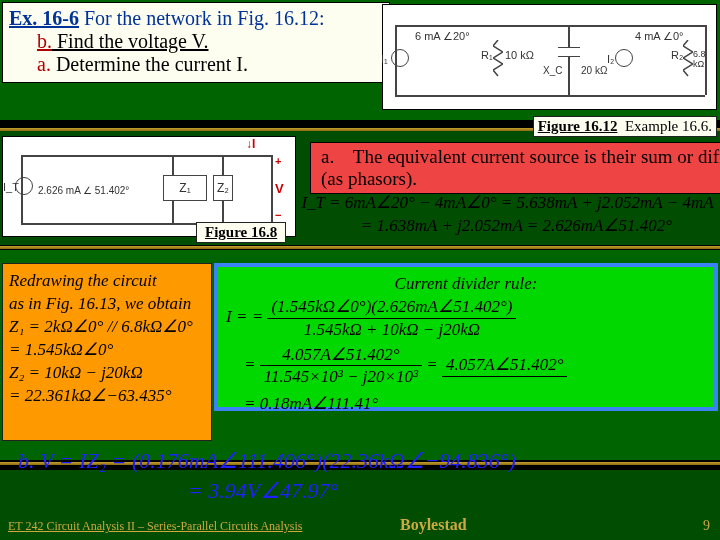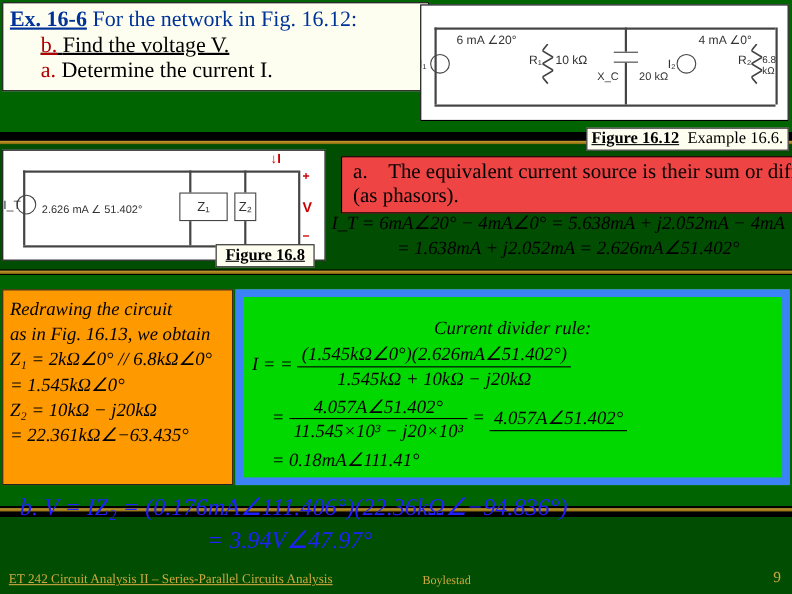--- a/index.html
+++ b/index.html
@@ -91,24 +91,24 @@
     padding: 6px 6px;
     font-family: "Times New Roman", serif;
     font-style: italic;
     font-size: 17px;
     color: #000;
     line-height: 1.35;
   }
   .green-box {
     position: absolute;
     left: 214px; top: 263px;
-    width: 504px; height: 178px;
+    width: 504px; height: 148px;
     background: #00d800;
-    border: 7px solid #3b82f6;
-    padding: 18px 8px;
+    border: 4px solid #3b82f6;
+    padding: 6px 8px;
     font-style: italic;
     font-size: 17px;
     color: #000;
     line-height: 1.25;
   }
   .frac { display: inline-block; vertical-align: middle; text-align: center; }
   .frac .num { display:block; border-bottom: 1.5px solid #000; padding: 0 4px; }
   .frac .den { display:block; padding: 0 4px; }
   .it-eq {
     position: absolute;
@@ -132,24 +132,24 @@
   }
   .foot {
     position: absolute;
     left: 8px; bottom: 6px;
     color: #cfa840;
     font-size: 12px;
     text-decoration: underline;
   }
   .author {
     position: absolute;
-    left: 384px; bottom: 6px;
+    left: 400px; bottom: 6px;
     color: #cfa840;
-    font-weight: normal;
-    font-size: 11px;
+    font-weight: bold;
+    font-size: 16px;
   }
   .pagenum {
     position: absolute;
     right: 10px; bottom: 6px;
     color: #cfa840;
     font-size: 14px;
   }
   
   .circ-line { position:absolute; background:#444; }
   .comp { position:absolute; font-size:11px; color:#333; font-family: Arial, sans-serif; font-style: normal;}

